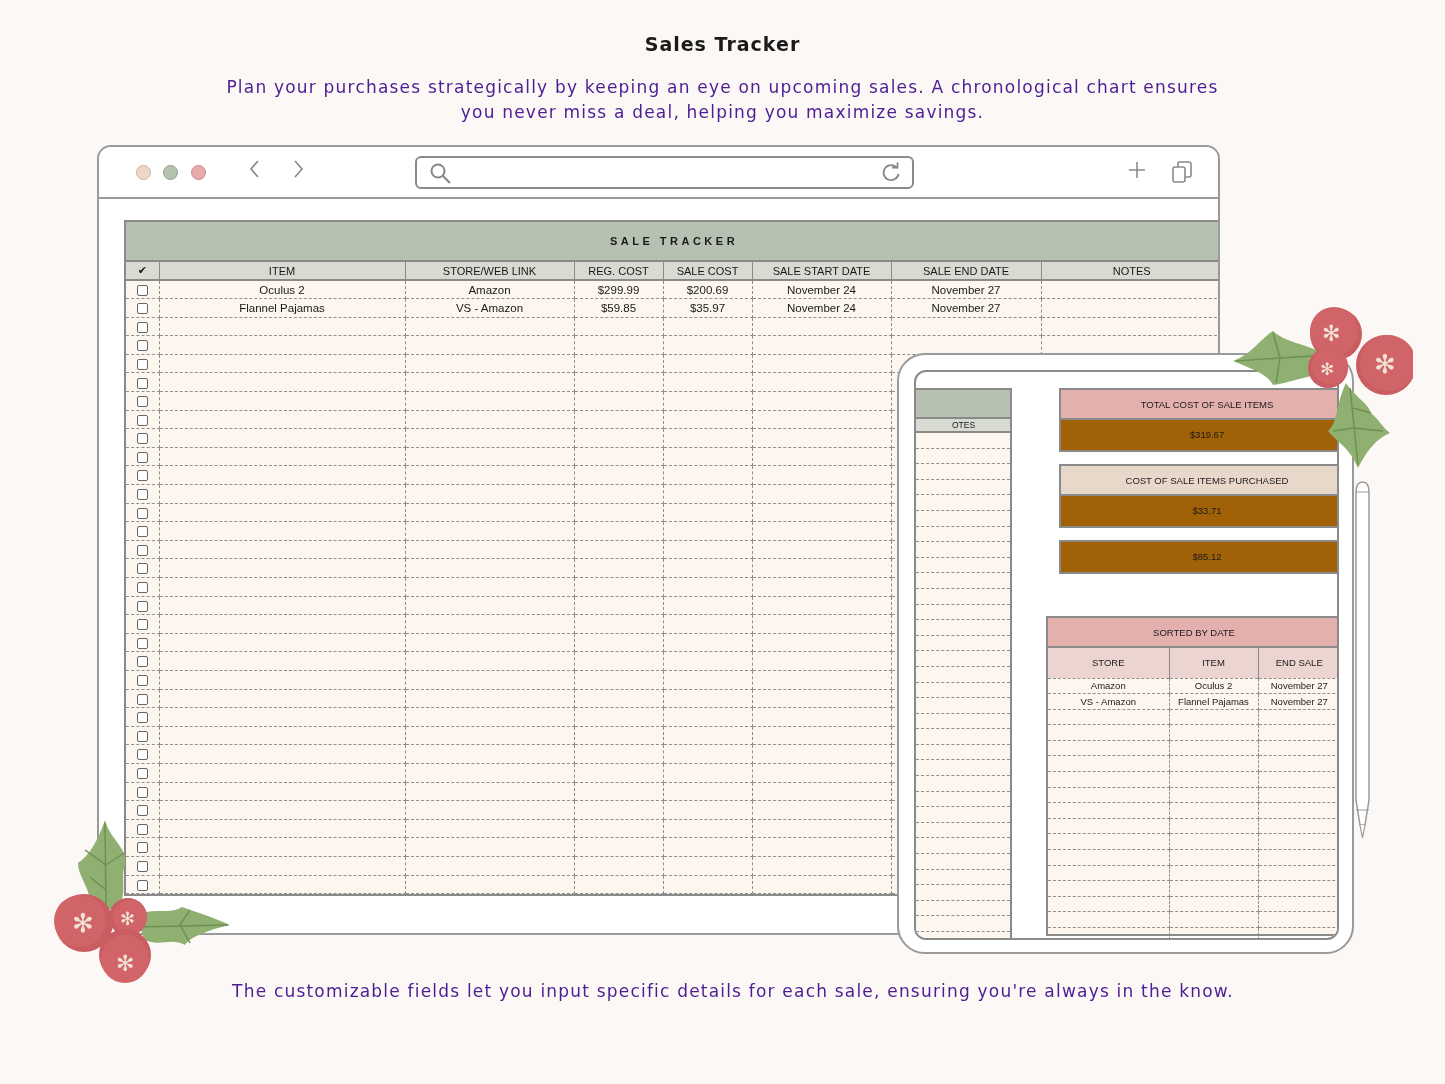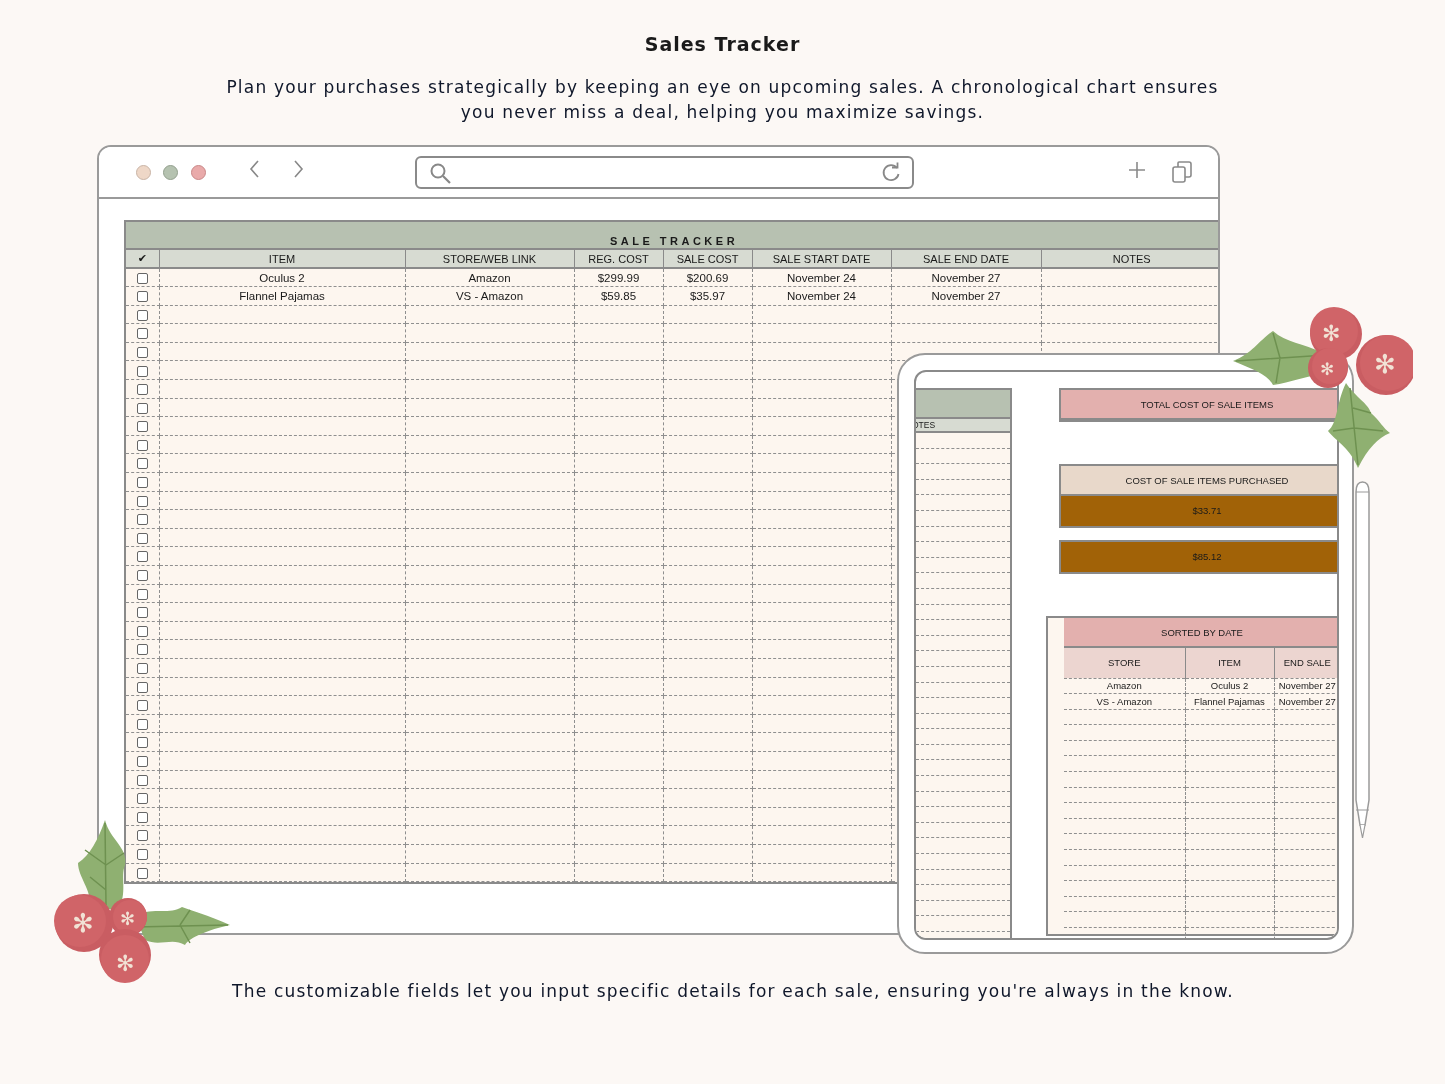--- a/index.html
+++ b/index.html
@@ -1,52 +1,52 @@
 <!DOCTYPE html>
 <html><head>
 <meta charset="utf-8">
 <style>
   * { box-sizing: border-box; margin: 0; padding: 0; }
   html, body { width: 1445px; height: 1084px; overflow: hidden; }
   body { background: #fcf8f5; font-family: "Liberation Sans", sans-serif; color: #1a1a1a; position: relative; }
 
   .headline { position: absolute; left: 0; width: 1445px; top: 33px; text-align: center; font-family: "DejaVu Sans", sans-serif; font-weight: bold; font-size: 19px; letter-spacing: 1px; }
-  .subtext { position: absolute; left: 0; width: 1445px; text-align: center; font-family: "DejaVu Sans", sans-serif; font-size: 17px; letter-spacing: 1.2px; line-height: 25px; color: #0f172a; }
+  .subtext { position: absolute; left: 0; width: 1445px; text-align: center; font-family: "DejaVu Sans", sans-serif; font-size: 17px; letter-spacing: 1.2px; line-height: 25px; color: #4c1d95; }
   .subtext.top { top: 75px; }
   .subtext.bottom { top: 979px; padding-left: 21px; }
 
   
   .browser { position: absolute; left: 97px; top: 145px; width: 1123px; height: 790px; background: #fff; border: 2px solid #9a9a9a; border-radius: 14px; overflow: hidden; }
   .toolbar { position: absolute; left: 0; top: 0; right: 0; height: 52px; border-bottom: 2px solid #9a9a9a; background: #fff; }
   .dot { position: absolute; top: 18px; width: 15px; height: 15px; border-radius: 50%; }
   .nav-arrow { position: absolute; top: 12px; font-size: 22px; color: #888; font-family: "DejaVu Sans", sans-serif; }
   .urlbar { position: absolute; left: 316px; top: 9px; width: 499px; height: 33px; border: 2px solid #8a8a8a; border-radius: 6px; }
   .tb-icon { position: absolute; color: #8a8a8a; }
 
   
   .sheet { position: absolute; left: 25px; top: 73px; width: 1098px; border: 2px solid #8a8a8a; border-right: none; background: #fdf6ef; }
-  .sheet-title { height: 28px; background: #b7c1b1; border-bottom: 2px solid #8a8a8a; text-align: center; line-height: 38px; font-weight: bold; font-size: 11px; letter-spacing: 3.5px; }
+  .sheet-title { height: 40px; background: #b7c1b1; border-bottom: 2px solid #8a8a8a; text-align: center; line-height: 38px; font-weight: bold; font-size: 11px; letter-spacing: 3.5px; }
   table.grid { border-collapse: collapse; width: 100%; table-layout: fixed; font-size: 11.5px; }
   table.grid th { background: #d7dbd2; font-weight: normal; height: 18px; border-right: 1.5px solid #8a8a8a; border-bottom: 2px solid #8a8a8a; font-size: 11px; }
   table.grid td { height: 18.6px; text-align: center; border-right: 1px dashed #8f8f8f; border-bottom: 1px dashed #8f8f8f; white-space: nowrap; overflow: hidden; }
   table.grid tr td:last-child, table.grid tr th:last-child { border-right: none; }
   .cb { display: inline-block; width: 11px; height: 11px; border: 1.5px solid #666; border-radius: 2px; vertical-align: middle; background: #fff; }
   .cb.checked { background: #d0d0d0; border-color: #c6c6c6; position: relative; }
   .cb.checked::after { content: "✓"; position: absolute; left: 0px; top: -3px; font-size: 10px; color: #fff; }
   tr.done td { color: #bcbcbc; text-decoration: line-through; }
 
   
   .holly { position: absolute; }
 
   
   .tablet { position: absolute; left: 897px; top: 353px; width: 457px; height: 601px; background: #fff; border: 2px solid #9a9a9a; border-radius: 28px; }
   .tablet-screen { position: absolute; left: 15px; top: 15px; width: 425px; height: 570px; border: 2px solid #8a8a8a; border-radius: 12px; overflow: hidden; background: #fff; }
   .ts-left { position: absolute; left: 0; top: 16px; width: 96px; height: 560px; background: #fdf6ef; border-right: 2px solid #8a8a8a; }
   .ts-left .hdr { height: 31px; background: #b7c1b1; border-bottom: 2px solid #8a8a8a; border-top: 2px solid #8a8a8a; }
-  .ts-left .sub { height: 14px; background: #d7dbd2; border-bottom: 2px solid #8a8a8a; font-size: 8.5px; line-height: 13px; text-indent: -4px; }
+  .ts-left .sub { height: 14px; background: #d7dbd2; border-bottom: 2px solid #8a8a8a; font-size: 8.5px; line-height: 13px; text-indent: -4px; padding-left: 40px; }
   .ts-left .row { height: 15.6px; border-bottom: 1px dashed #8f8f8f; }
 
   .card { position: absolute; left: 143px; width: 296px; border: 2px solid #8a8a8a; background: #a16207; }
   .card .ch { height: 30px; text-align: center; line-height: 30px; font-size: 9.5px; border-bottom: 2px solid #8a8a8a; }
   .card .cv { height: 30px; text-align: center; line-height: 30px; font-size: 9.5px; }
 
   .sorted { position: absolute; left: 130px; top: 260px; width: 296px; height: 320px; border: 2px solid #8a8a8a; background: #fdf6ef; }
   .sorted .ch { height: 30px; background: #e3b0ae; text-align: center; line-height: 30px; font-size: 9.5px; border-bottom: 2px solid #8a8a8a; }
   table.sgrid { width: 100%; border-collapse: collapse; table-layout: fixed; font-size: 9.5px; }
   table.sgrid th { background: #ecd5d0; font-weight: normal; height: 30px; border-right: 1.5px solid #8a8a8a; border-bottom: 1px dashed #8f8f8f; }
@@ -531,30 +531,31 @@
           <div class="row"></div>
           <div class="row"></div>
           <div class="row"></div>
           <div class="row"></div>
           <div class="row"></div>
         </div>
     </div>
 
     <div class="card" style="top:16px;">
       <div class="ch" style="background:#e3b0ae;">TOTAL COST OF SALE ITEMS</div>
+      <div class="cv">$319.67</div>
     </div>
     <div class="card" style="top:92px;">
       <div class="ch" style="background:#e8d8ca;">COST OF SALE ITEMS PURCHASED</div>
       <div class="cv">$33.71</div>
     </div>
     <div class="card" style="top:168px;">
       <div class="cv">$85.12</div>
     </div>
 
-    <div class="sorted" style="top:244px;padding-left:16px;">
+    <div class="sorted" style="top:244px;">
       <div class="ch">SORTED BY DATE</div>
       <table class="sgrid">
         <colgroup>
             <col style="width:121px">
             <col style="width:89px">
             <col>
           </colgroup>
         <thead>
             <tr id="sorted-head">
               <th>STORE</th>

